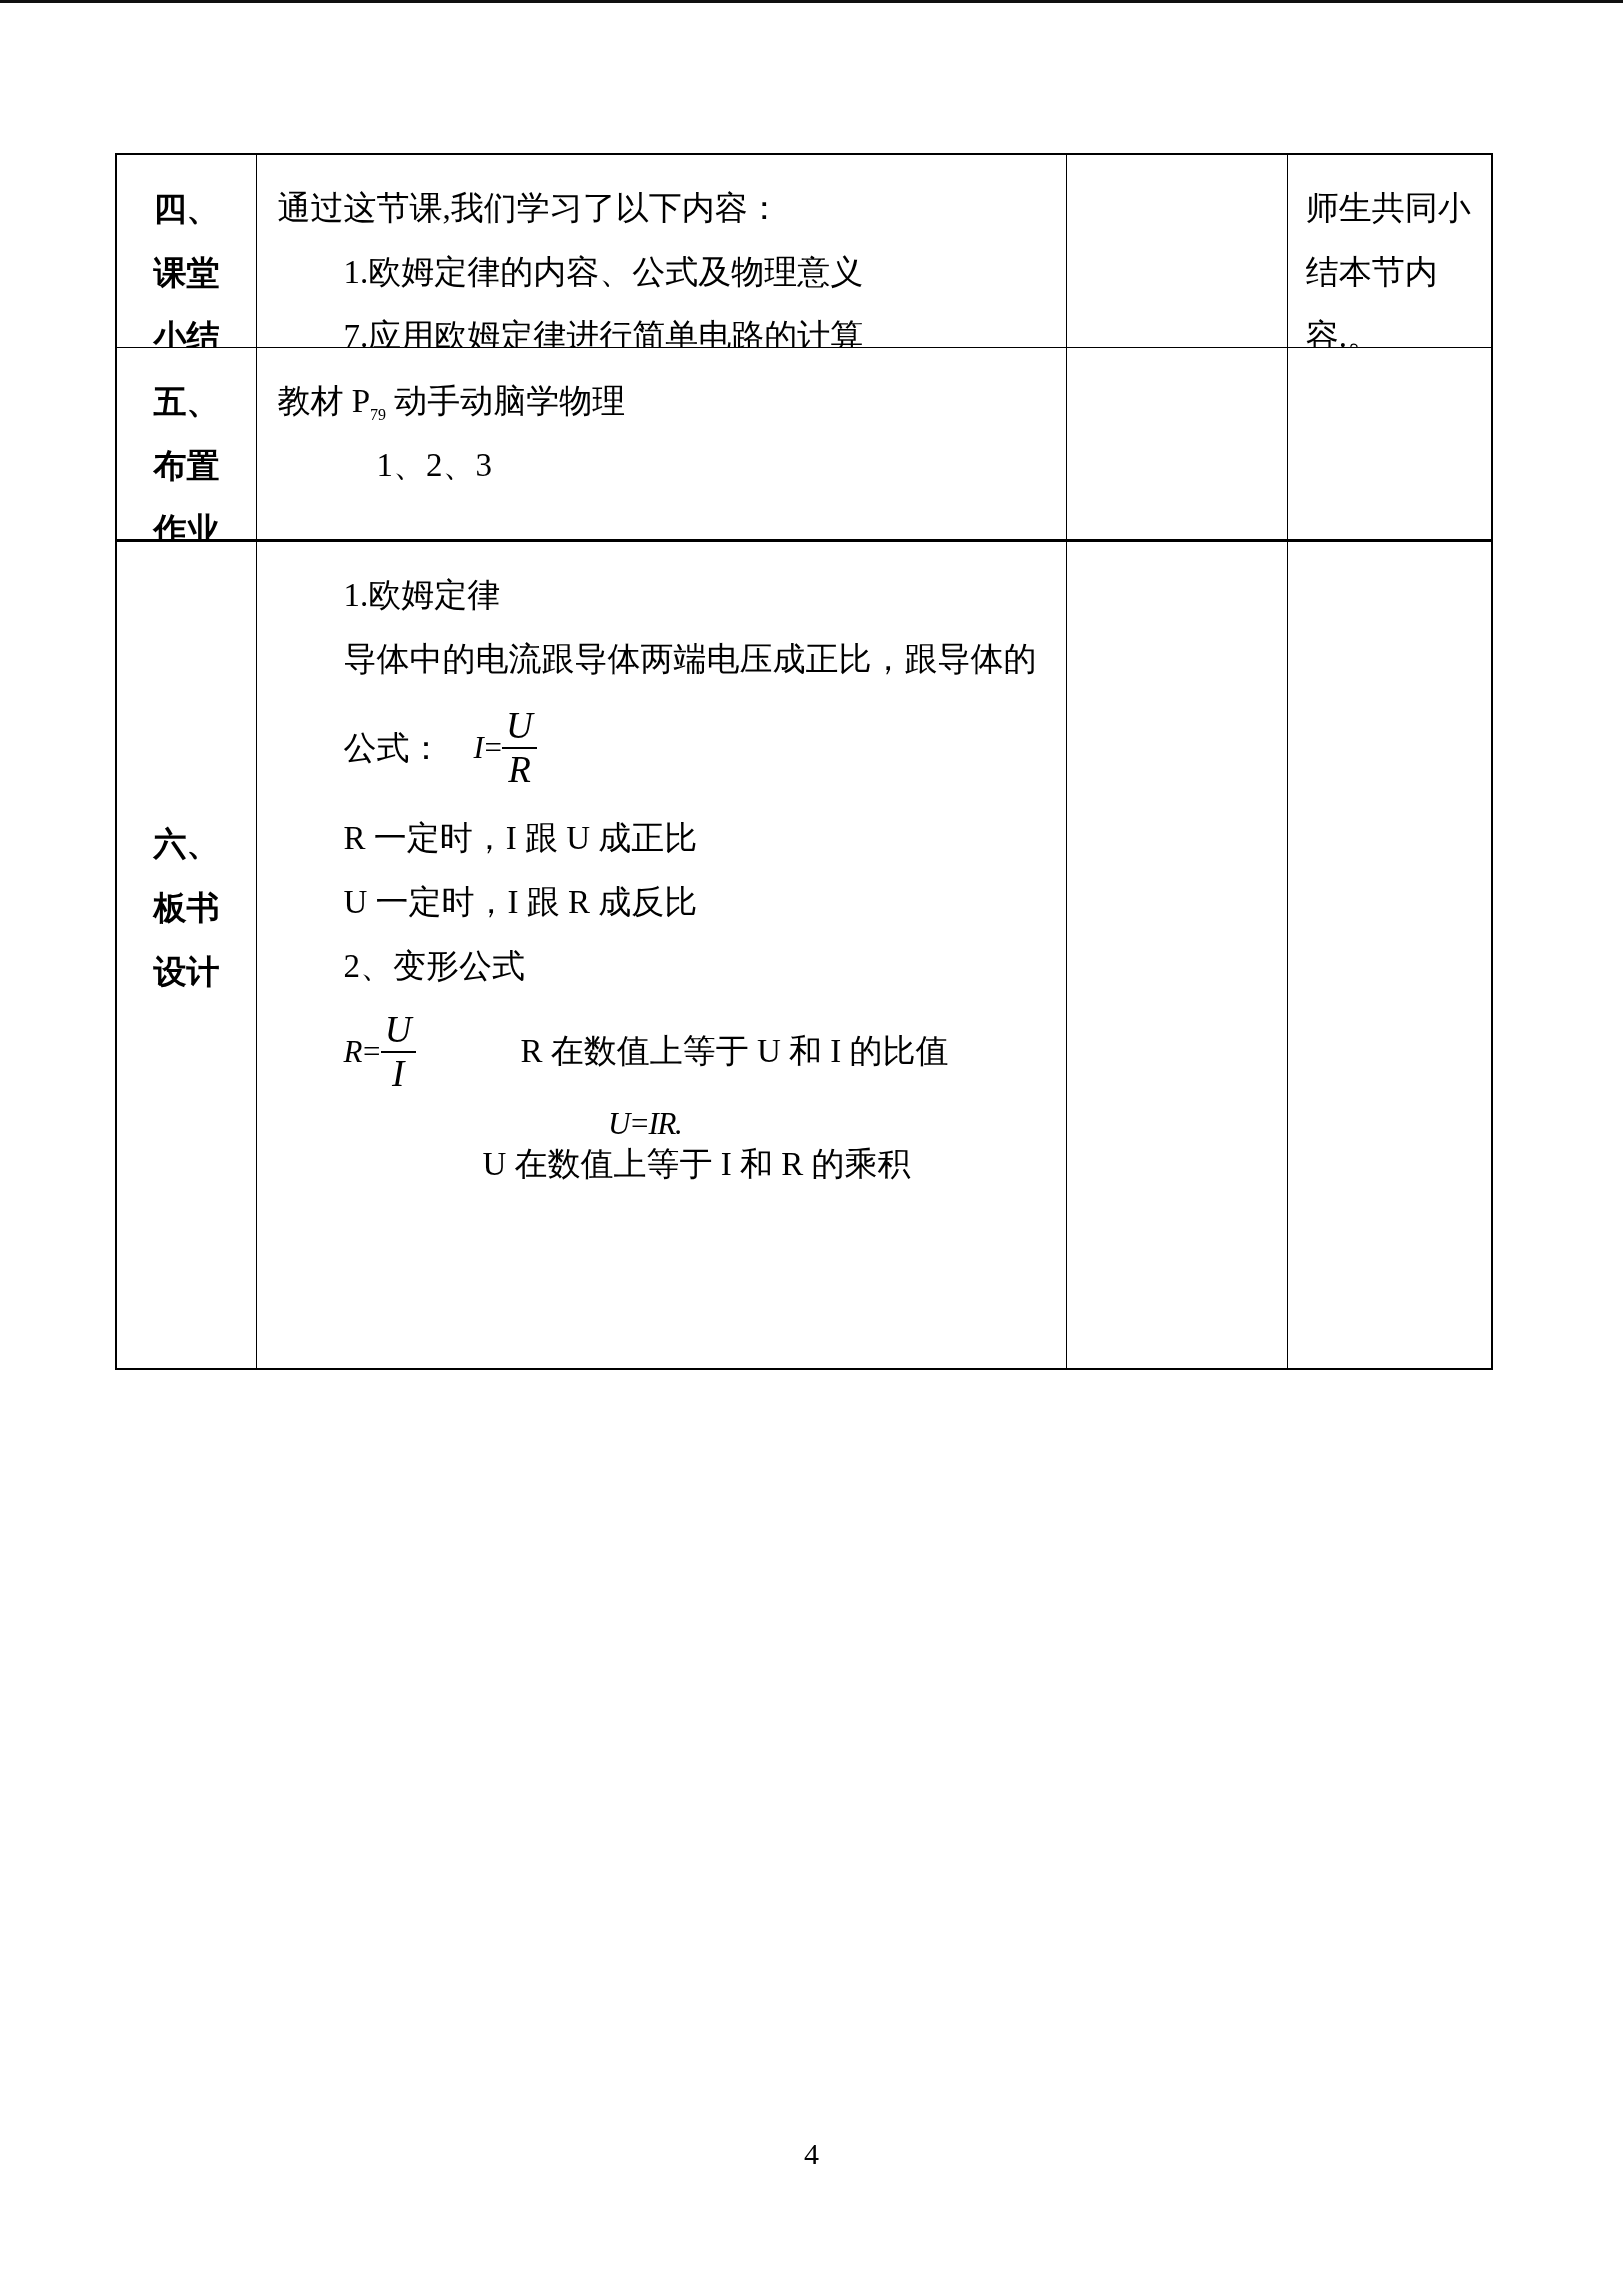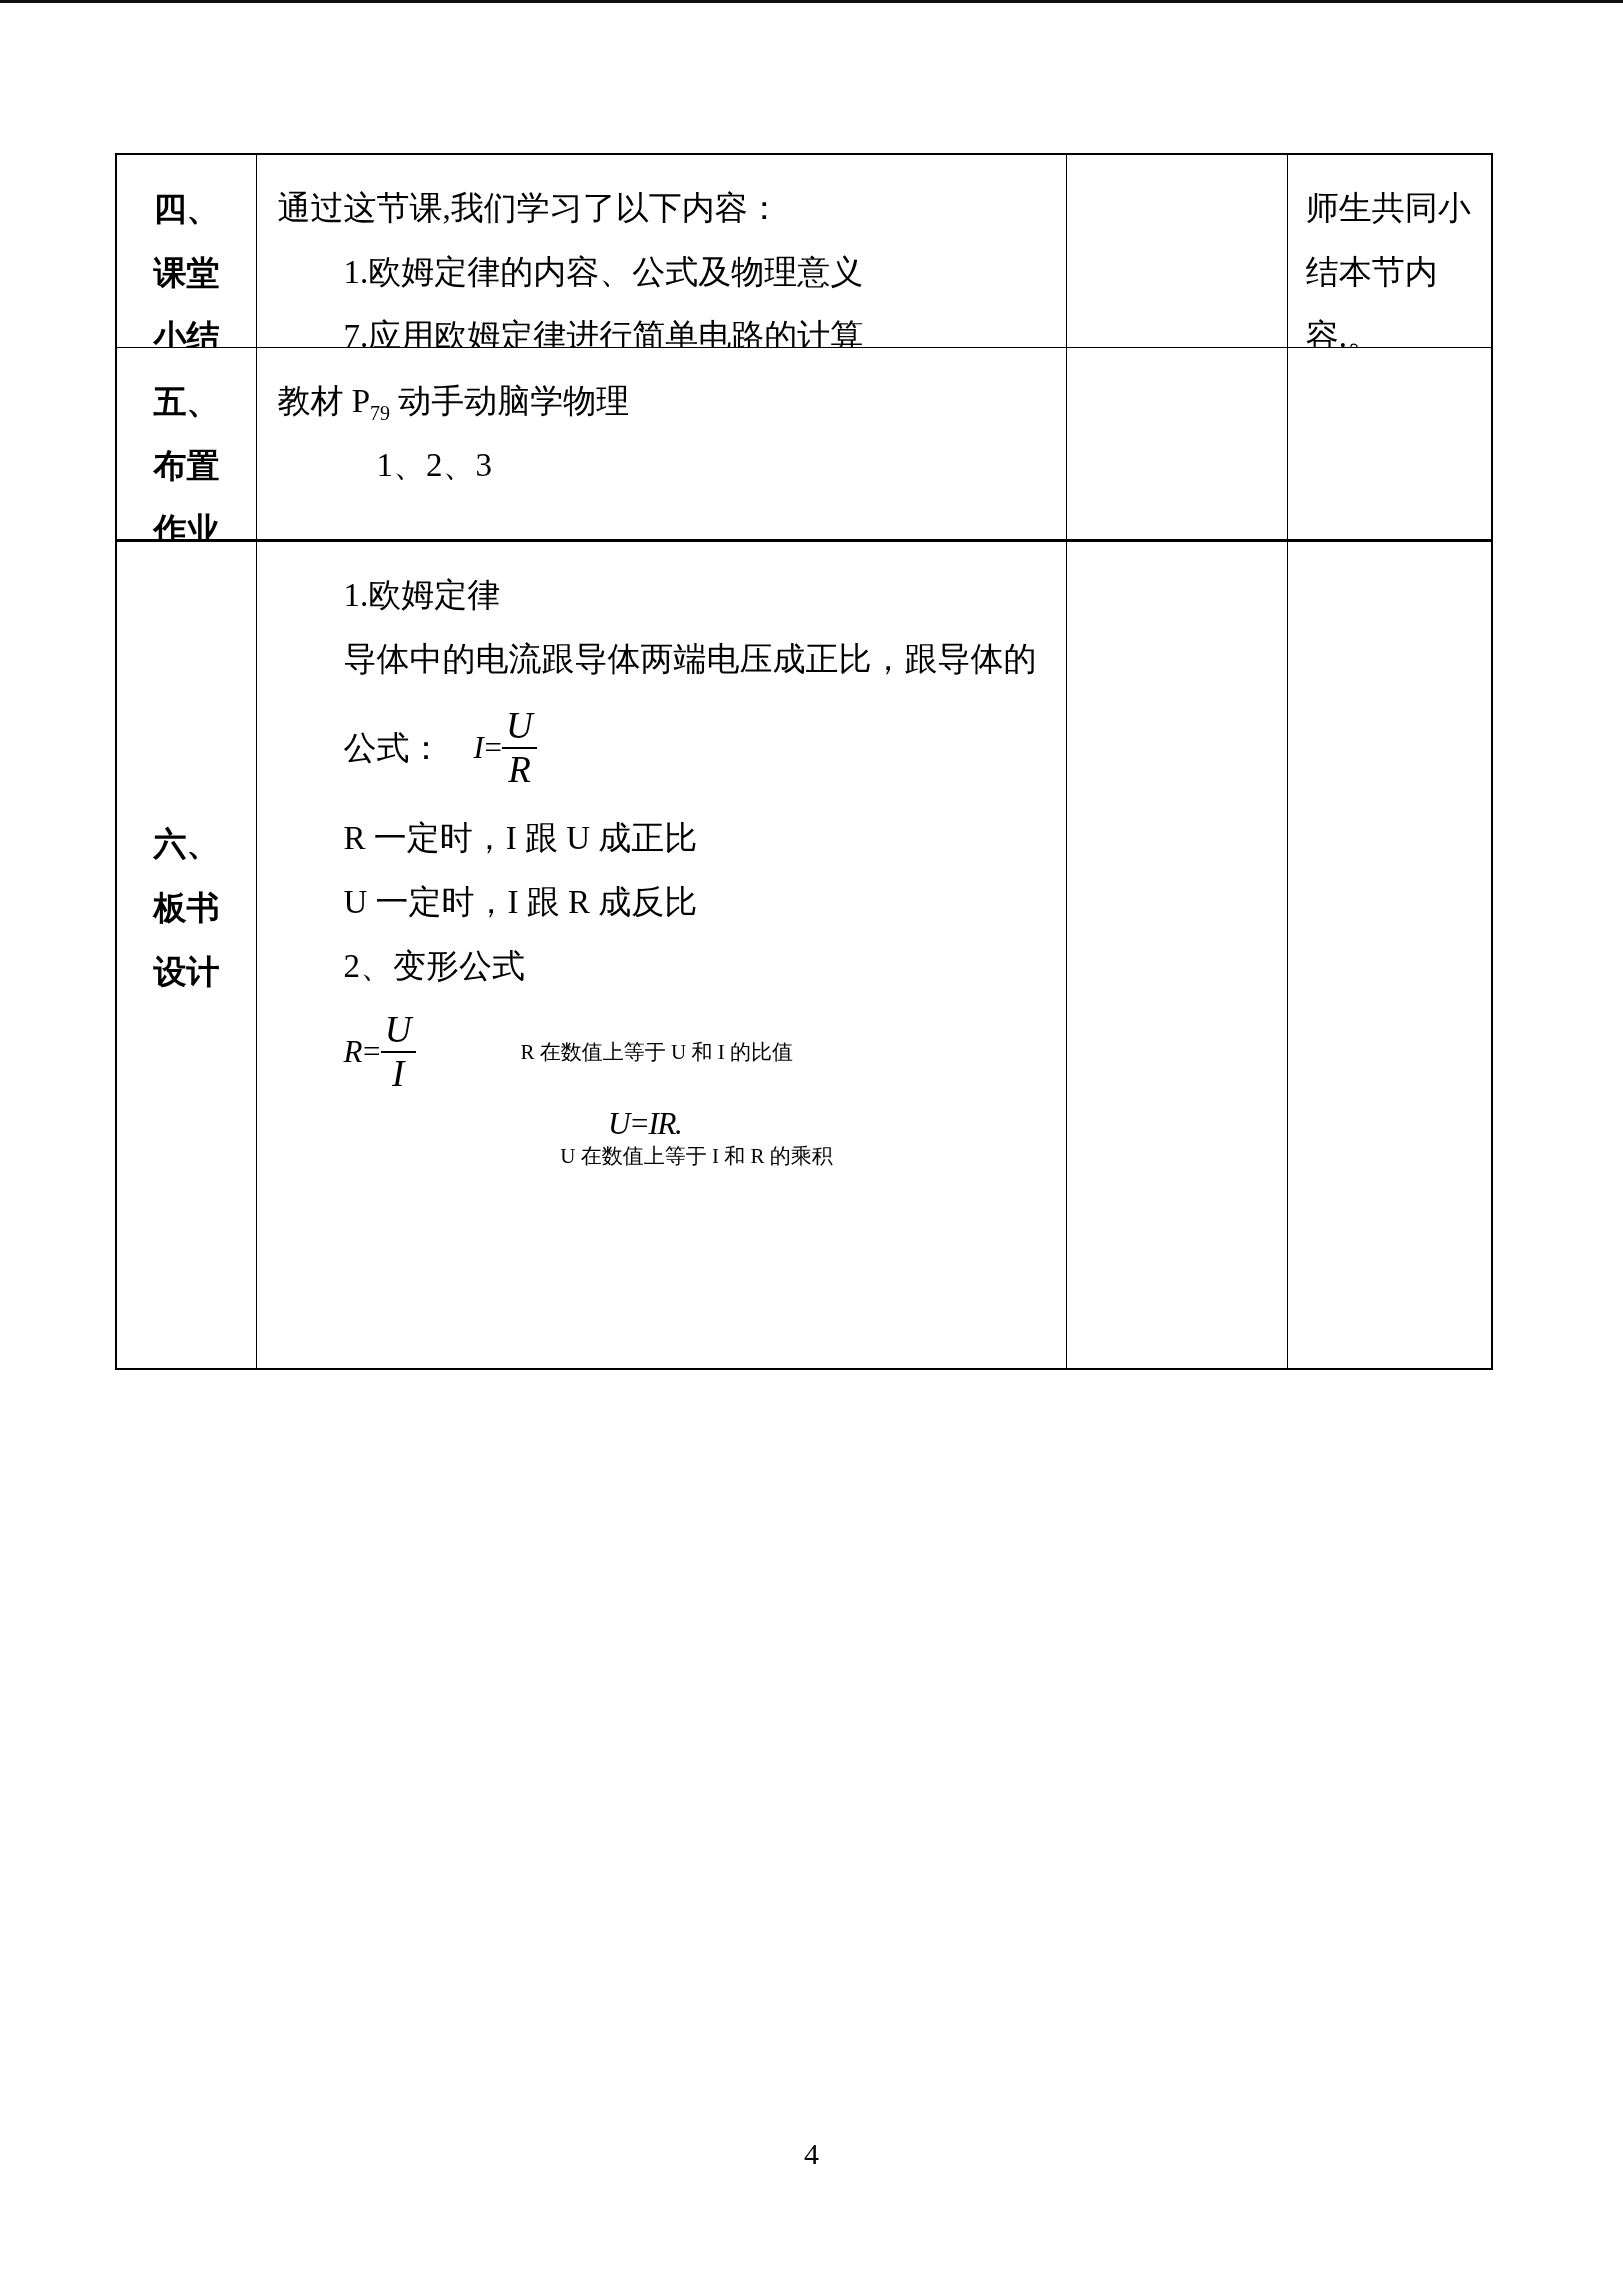--- a/index.html
+++ b/index.html
@@ -33,41 +33,41 @@
     display:flex;flex-direction:column;align-items:center;
     padding-top:22px;font-weight:bold;
   }
   .label-cell.board{padding-top:270px;}
   .lline{height:64px;line-height:64px;white-space:pre;text-align:center;}
   .content-cell{padding:20.5px 16.4px 0 20.5px;}
   .note-cell{padding:20.5px 11px 0 17.7px;}
   .line{height:64px;line-height:64px;white-space:pre;}
   .ind2{padding-left:2em;}
   .ind3{padding-left:3em;}
-  sub.pgnum{font-size:20px;line-height:0;vertical-align:-8.2px;text-align:center;}
+  sub.pgnum{font-size:16px;line-height:0;vertical-align:-8.2px;text-align:center;}
   
   .formula-row{display:flex;align-items:center;white-space:pre;}
   .f1{height:115px;padding-left:2em;}
   .f2{height:108px;padding-left:2em;}
   .f3{height:75px;padding-left:2em;flex-direction:column;}
   .flhs{
     font-style:italic;font-size:31px;
     font-family:"Liberation Serif","DejaVu Serif",serif;
     letter-spacing:-1.4px;
   }
   .fgap{display:inline-block;width:31px;}
   .frac{
     display:inline-flex;flex-direction:column;align-items:center;
     font-style:italic;font-size:37px;
     font-family:"Liberation Serif","DejaVu Serif",serif;
   }
   .frac .num,.frac .den{line-height:38px;height:38px;display:block;}
   .frac .bar{width:35px;height:0;border-top:2px solid #000;margin:2px 0;}
   .fgroup{display:inline-flex;align-items:center;min-width:177px;}
-  .fdesc{font-size:21px;}
+  .fdesc{font-size:33px;}
   .page-footer{
     position:absolute;top:2133px;left:0;width:1623px;
     text-align:center;font-size:30px;line-height:41px;
   }
 </style>
 </head>
 <body>
 
 <div class="top-edge"></div>
 

